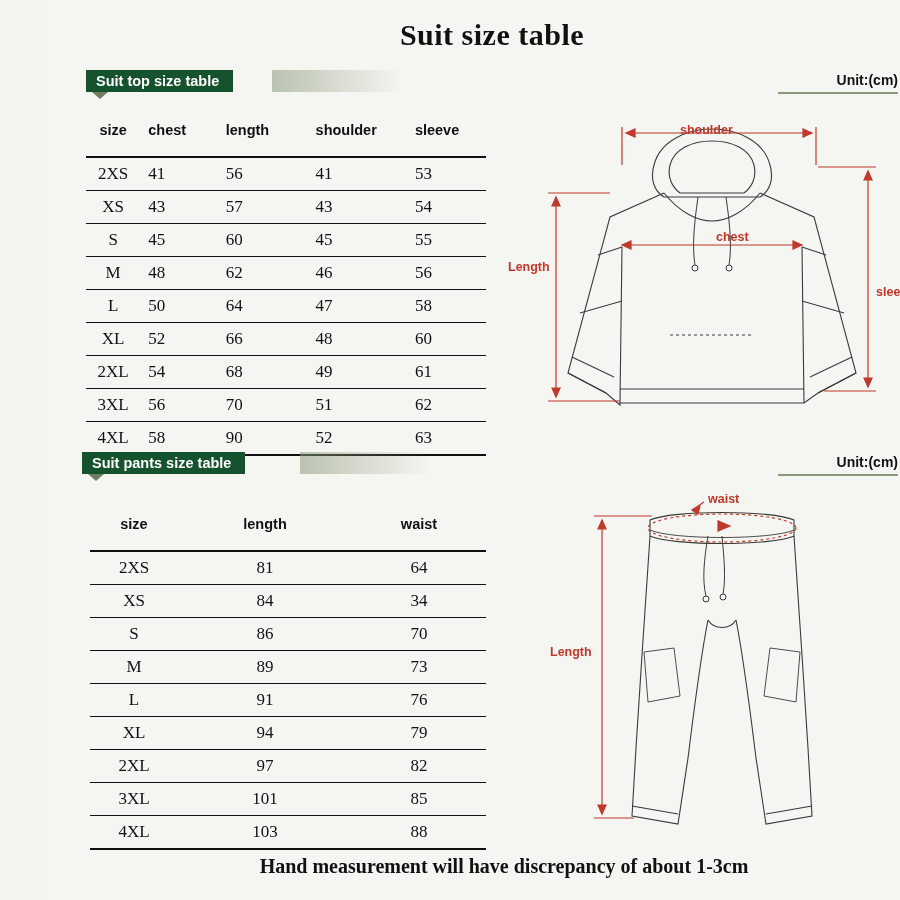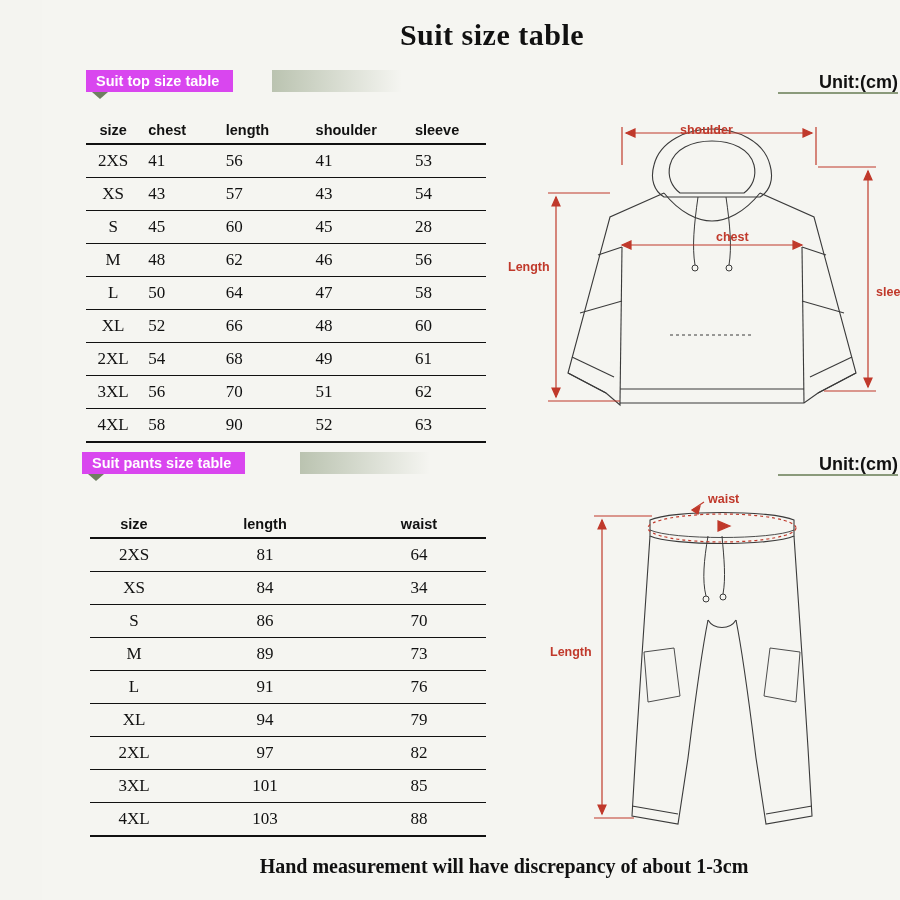--- a/index.html
+++ b/index.html
@@ -29,21 +29,21 @@
     font-size: 30px;
     letter-spacing: 0.5px;
     padding-top: 18px;
     color: #111;
   }
 
   
   .ribbon {
     position: absolute;
     height: 22px;
-    background: #d946ef;
+    background: #14532d;
     color: #ffffff;
     font-family: "Liberation Sans", sans-serif;
     font-weight: bold;
     font-size: 14.5px;
     line-height: 22px;
     padding: 0 14px 0 10px;
     box-sizing: border-box;
     white-space: nowrap;
   }
   .ribbon:after {
@@ -61,41 +61,41 @@
     position: absolute;
     height: 22px;
     width: 130px;
     background: linear-gradient(to right, rgba(138,154,123,0.55), rgba(138,154,123,0));
   }
 
   .unit {
     position: absolute;
     font-family: "Liberation Sans", sans-serif;
     font-weight: bold;
-    font-size: 18px;
+    font-size: 14px;
     color: #111;
   }
   .unit-underline {
     position: absolute;
     height: 2px;
     background: #8a9a7b;
   }
 
   
   table.sizetable {
     border-collapse: collapse;
     font-family: "Liberation Serif", serif;
     font-size: 17px;
     color: #111;
   }
   table.sizetable th {
     font-family: "Liberation Sans", sans-serif;
     font-weight: bold;
     font-size: 14.5px;
-    padding: 4px 0 5px 0;
+    padding: 4px 0 18px 0;
     border-bottom: 2px solid #111;
     text-align: center;
     white-space: nowrap;
   }
   table.sizetable td {
     padding: 5px 0 5px 0;
     border-bottom: 1.4px solid #111;
     text-align: center;
     height: 22px;
   }
@@ -186,21 +186,21 @@
         <td>43</td>
         <td>57</td>
         <td>43</td>
         <td>54</td>
       </tr>
       <tr>
         <td>S</td>
         <td>45</td>
         <td>60</td>
         <td>45</td>
-        <td>28</td>
+        <td>55</td>
       </tr>
       <tr>
         <td>M</td>
         <td>48</td>
         <td>62</td>
         <td>46</td>
         <td>56</td>
       </tr>
       <tr>
         <td>L</td>

